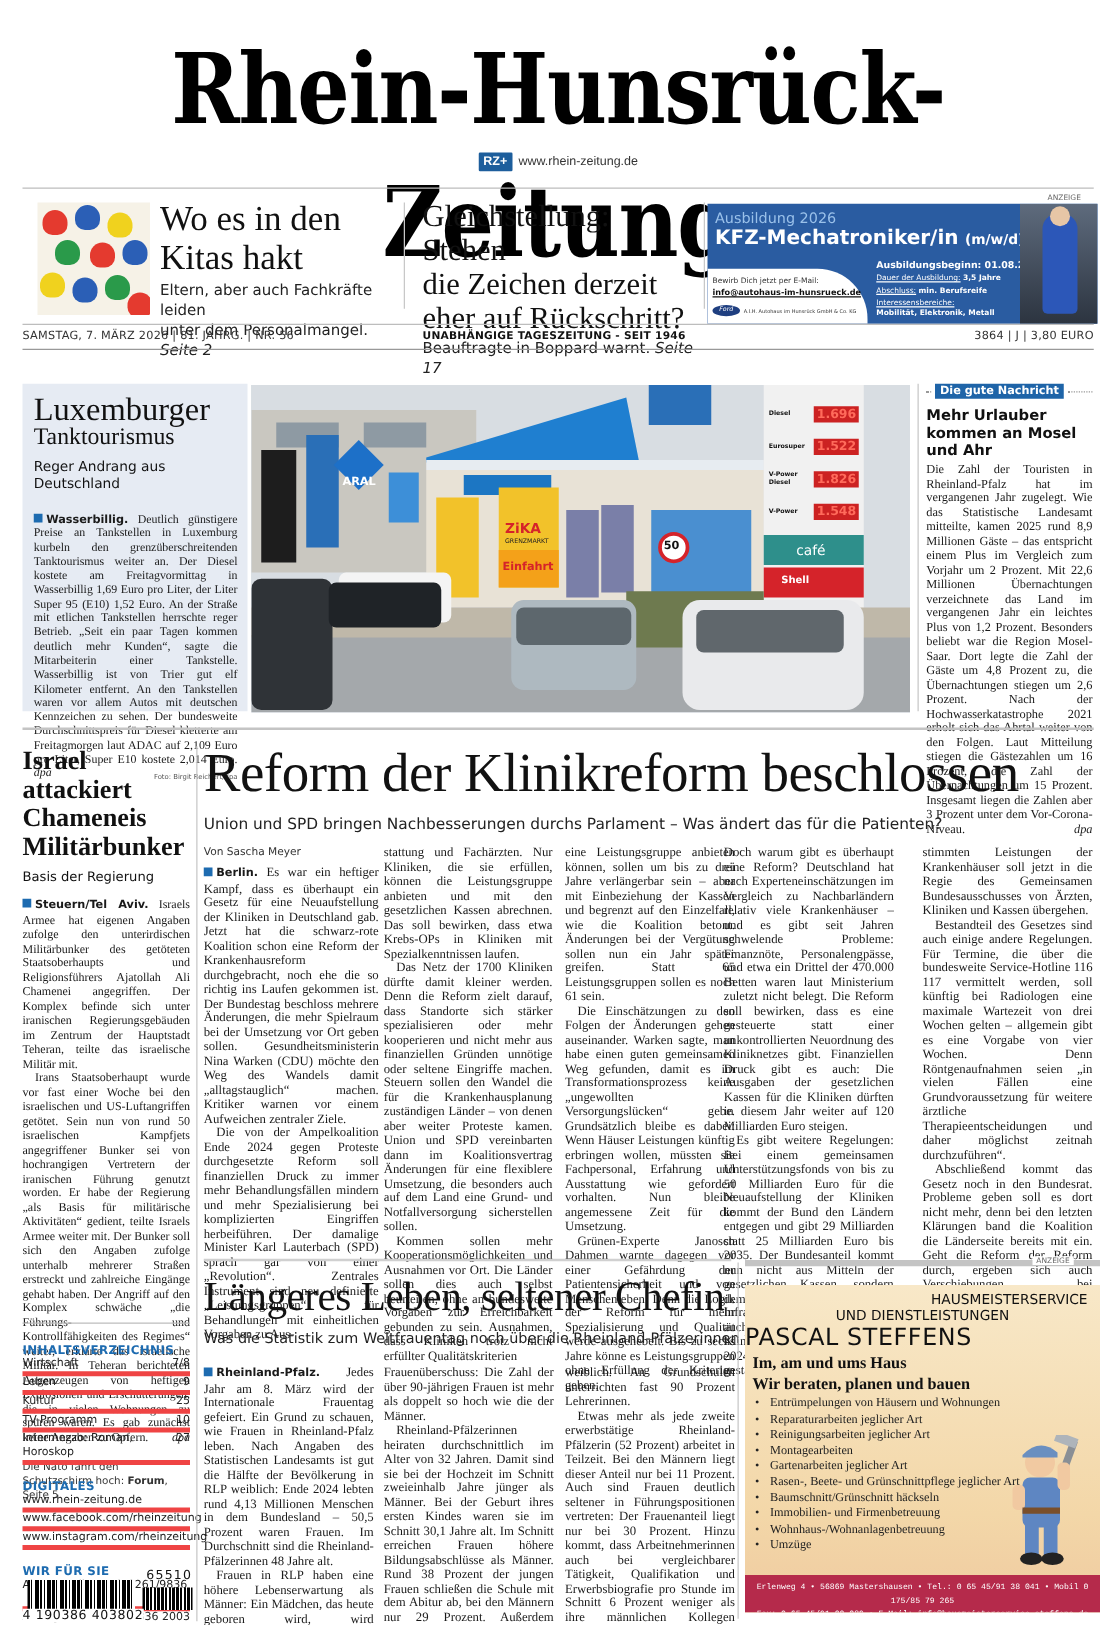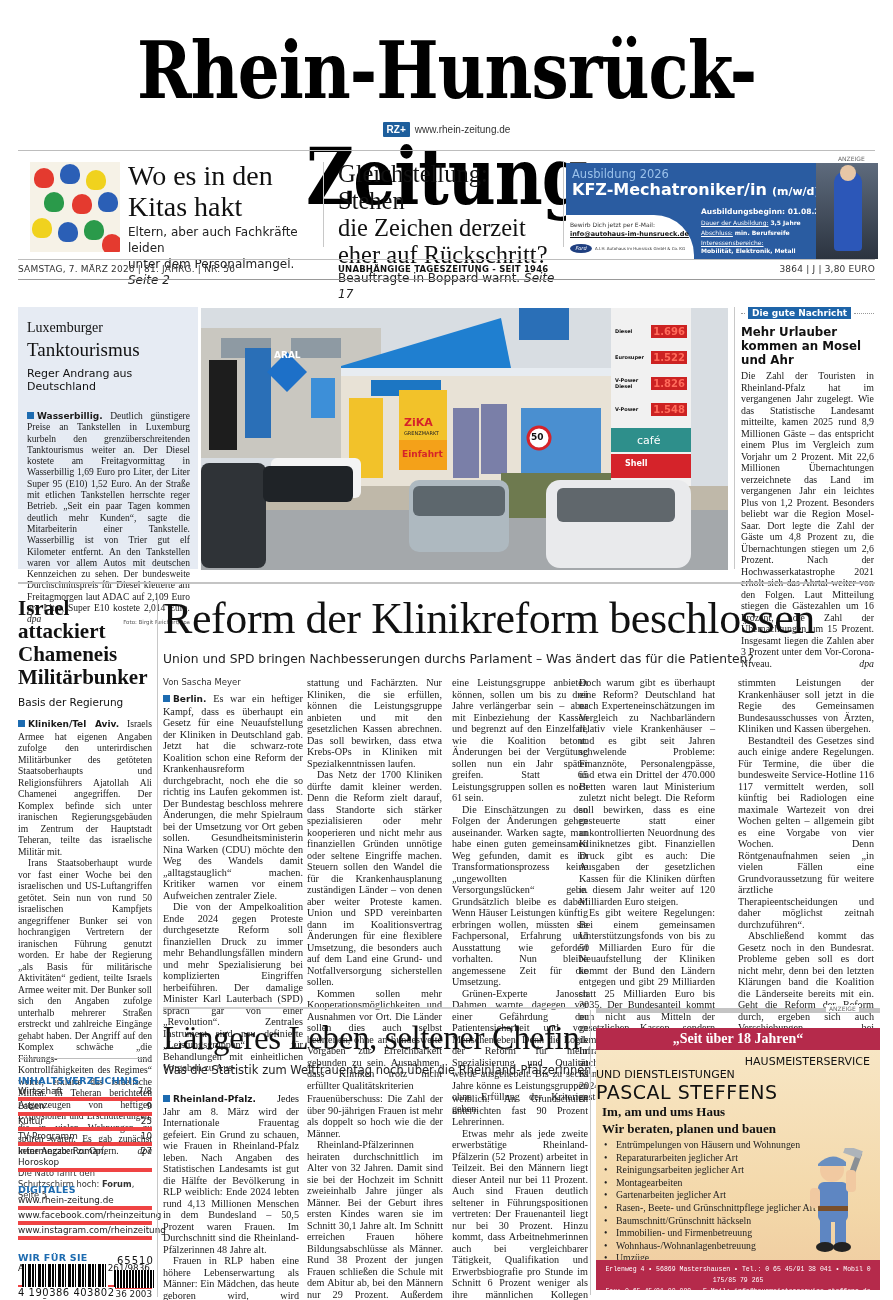--- a/index.html
+++ b/index.html
@@ -121,21 +121,21 @@
 </div>
 
 <div class="rule" style="left:18px;top:259px;width:857px"></div>
 <div class="abs dateline" style="left:18px;top:264px">SAMSTAG, 7. MÄRZ 2026 | 81. JAHRG. | NR. 56</div>
 <div class="abs dateline" style="left:338px;top:264px;font-weight:bold;color:#111;font-size:8.5px">UNABHÄNGIGE TAGESZEITUNG - SEIT 1946</div>
 <div class="abs dateline" style="right:18px;top:264px">3864 | J | 3,80 EURO</div>
 <div class="rule" style="left:18px;top:279px;width:857px;background:#999"></div>
 
 <div id="lux" class="abs">
   <div style="padding:10px 8px 0 9px">
-    <div class="serif" style="font-size:14px;line-height:22px">Luxemburger</div>
+    <div class="serif" style="font-size:26px;line-height:22px">Luxemburger</div>
     <div class="serif" style="font-size:19px;line-height:22px">Tanktourismus</div>
     <div class="sans" style="font-size:11px;margin-top:6px;margin-bottom:18px">Reger Andrang aus Deutschland</div>
     <div class="body" style="font-size:9.5px;line-height:11.3px">
       <span class="kick"></span><b class="loc">Wasserbillig.</b> <span>Deutlich günstigere Preise an Tankstellen in Luxemburg kurbeln den grenzüberschreitenden Tanktourismus weiter an. Der Diesel kostete am Freitagvormittag in Wasserbillig 1,69 Euro pro Liter, der Liter Super 95 (E10) 1,52 Euro. An der Straße mit etlichen Tankstellen herrschte reger Betrieb. „Seit ein paar Tagen kommen deutlich mehr Kunden“, sagte die Mitarbeiterin einer Tankstelle. Wasserbillig ist von Trier gut elf Kilometer entfernt. An den Tankstellen waren vor allem Autos mit deutschen Kennzeichen zu sehen. Der bundesweite Durchschnittspreis für Diesel kletterte am Freitagmorgen laut ADAC auf 2,109 Euro pro Liter, Super E10 kostete 2,014 Euro.</span>
       <i>dpa</i>
       <span class="sans" style="font-size:5.5px;color:#555;float:right;margin-top:3px">Foto: Birgit Reichert/dpa</span>
     </div>
   </div>
 </div>
 
@@ -168,21 +168,21 @@
     <rect x="0" y="178" width="527" height="24" fill="#bfb8a9"></rect>
     <rect x="300" y="165" width="110" height="45" fill="#6e7a4f"></rect>
     <rect x="0" y="155" width="65" height="105" rx="8" fill="#2f3337"></rect>
     <rect x="70" y="150" width="90" height="40" rx="6" fill="#f4f4f4"></rect>
     <rect x="62" y="158" width="90" height="36" rx="6" fill="#1f2327"></rect>
     <rect x="208" y="172" width="100" height="72" rx="10" fill="#aeb9c0"></rect>
     <rect x="212" y="178" width="92" height="30" rx="6" fill="#5d676d"></rect>
     <rect x="345" y="172" width="145" height="88" rx="14" fill="#e9eaec"></rect>
     <rect x="356" y="180" width="118" height="34" rx="6" fill="#60676c"></rect>
   </svg>
-  <div class="abs sans" style="left:73px;top:42px;color:#fff;font-weight:bold;font-size:9px">ARAL</div>
+  <div class="abs sans" style="left:73px;top:73px;color:#fff;font-weight:bold;font-size:9px">ARAL</div>
   <div class="abs sans" style="left:203px;top:108px;color:#d5232a;font-weight:bold;font-size:11px">ZiKA</div>
   <div class="abs sans" style="left:203px;top:122px;color:#222;font-size:5px">GRENZMARKT</div>
   <div class="abs sans" style="left:201px;top:141px;color:#d5232a;font-weight:bold;font-size:9px">Einfahrt</div>
   <div class="abs sans" style="left:330px;top:124px;color:#111;font-weight:bold;font-size:9px">50</div>
   <div class="abs sans" style="left:436px;top:126px;color:#fff;font-size:11px">café</div>
   <div class="abs sans" style="left:424px;top:151px;color:#fff;font-weight:bold;font-size:8px">Shell</div>
   <div class="abs" style="left:414px;top:10px;width:72px">
     <div style="display:flex;justify-content:space-between;align-items:center;height:26px">
         <span class="sans" style="font-size:5px;font-weight:bold">Diesel</span>
         <span class="sans" style="background:#c22;color:#ff6b5b;font-weight:bold;font-size:10px;padding:1px 2px">1.696</span>
@@ -212,21 +212,21 @@
   <div class="body" style="font-size:9.9px;line-height:11.5px"><span>Die Zahl der Touristen in Rheinland-Pfalz hat im vergangenen Jahr zugelegt. Wie das Statistische Landesamt mitteilte, kamen 2025 rund 8,9 Millionen Gäste – das entspricht einem Plus im Vergleich zum Vorjahr um 2 Prozent. Mit 22,6 Millionen Übernachtungen verzeichnete das Land im vergangenen Jahr ein leichtes Plus von 1,2 Prozent. Besonders beliebt war die Region Mosel-Saar. Dort legte die Zahl der Gäste um 4,8 Prozent zu, die Übernachtungen stiegen um 2,6 Prozent. Nach der Hochwasserkatastrophe 2021 erholt sich das Ahrtal weiter von den Folgen. Laut Mitteilung stiegen die Gästezahlen um 16 Prozent, die Zahl der Übernachtungen um 15 Prozent. Insgesamt liegen die Zahlen aber 3 Prozent unter dem Vor-Corona-Niveau.</span> <i style="float:right">dpa</i></div>
 </div>
 <div class="rule" style="left:18px;top:582px;width:857px;height:2px;background:#c4c4c4"></div>
 
 <div class="abs" style="left:18px;top:597px;width:134px">
   <div class="sidebar-h">Israel attackiert</div>
   <div class="sidebar-h">Chameneis</div>
   <div class="sidebar-h">Militärbunker</div>
   <div class="sans" style="font-size:10.5px;margin:7px 0 10px">Basis der Regierung</div>
   <div class="body" style="font-size:9.6px;line-height:11.5px">
-    <p><span class="kick"></span><b class="loc">Kliniken/Tel Aviv.</b> <span>Israels Armee hat eigenen Angaben zufolge den unterirdischen Militärbunker des getöteten Staatsoberhaupts und Religionsführers Ajatollah Ali Chamenei angegriffen. Der Komplex befinde sich unter iranischen Regierungsgebäuden im Zentrum der Hauptstadt Teheran, teilte das israelische Militär mit.</span></p>
+    <p><span class="kick"></span><b class="loc">Steuern/Tel Aviv.</b> <span>Israels Armee hat eigenen Angaben zufolge den unterirdischen Militärbunker des getöteten Staatsoberhaupts und Religionsführers Ajatollah Ali Chamenei angegriffen. Der Komplex befinde sich unter iranischen Regierungsgebäuden im Zentrum der Hauptstadt Teheran, teilte das israelische Militär mit.</span></p>
     <p><span>Irans Staatsoberhaupt wurde vor fast einer Woche bei den israelischen und US-Luftangriffen getötet. Sein nun von rund 50 israelischen Kampfjets angegriffener Bunker sei von hochrangigen Vertretern der iranischen Führung genutzt worden. Er habe der Regierung „als Basis für militärische Aktivitäten“ gedient, teilte Israels Armee weiter mit. Der Bunker soll sich den Angaben zufolge unterhalb mehrerer Straßen erstreckt und zahlreiche Eingänge gehabt haben. Der Angriff auf den Komplex schwäche „die Führungs- und Kontrollfähigkeiten des Regimes“ weiter, erklärte das israelische Militär. In Teheran berichteten Augenzeugen von heftigen Explosionen und Erschütterungen, die in vielen Wohnungen zu spüren waren. Es gab zunächst keine Angaben zu Opfern.</span> <i style="float:right">dpa</i></p>
   </div>
   <div class="sans" style="font-size:8.3px;line-height:11px;color:#333;margin-top:12px">
     <span>Die Nato fährt den Schutzschirm hoch:</span> <b>Forum</b><span>, Seite 5</span>
   </div>
 </div>
 <div class="rule" style="left:18px;top:1058px;width:134px"></div>
 
 <div class="abs" style="left:18px;top:1075px;width:134px">
   <div class="sec-h">INHALTSVERZEICHNIS</div>
@@ -318,23 +318,22 @@
 <div class="col body" style="left:452px;top:1093px;width:136px">
   <p><span>weiblich. An Grundschulen unterrichten fast 90 Prozent Lehrerinnen.</span></p>
   <p><span>Etwas mehr als jede zweite erwerbstätige Rheinland-Pfälzerin (52 Prozent) arbeitet in Teilzeit. Bei den Männern liegt dieser Anteil nur bei 11 Prozent. Auch sind Frauen deutlich seltener in Führungspositionen vertreten: Der Frauenanteil liegt nur bei 30 Prozent. Hinzu kommt, dass Arbeitnehmerinnen auch bei vergleichbarer Tätigkeit, Qualifikation und Erwerbsbiografie pro Stunde im Schnitt 6 Prozent weniger als ihre männlichen Kollegen verdienten.</span> </p>
 
 </div>
 <div class="vrule" style="left:590px;top:1010px;height:285px"></div>
 
 <div class="abs" style="left:596px;top:1008px;width:284px;height:5px;background:#c4c4c4"></div>
 <div class="abs sans" style="left:826px;top:1005px;font-size:6px;color:#666;background:#fff;padding:0 3px">ANZEIGE</div>
 <div id="ad2" class="abs">
-  <div class="bar">„Seit über 18 Jahren“</div>
   <div class="sans" style="text-align:right;padding-right:10px;font-size:11px;line-height:13px;margin-top:5px;color:#111">HAUSMEISTERSERVICE</div>
-  <div class="sans" style="text-align:left;font-size:11px;line-height:13px;color:#111">UND DIENSTLEISTUNGEN</div>
+  <div class="sans" style="text-align:center;font-size:11px;line-height:13px;color:#111">UND DIENSTLEISTUNGEN</div>
   <div class="sans" style="text-align:left;font-size:19px;line-height:22px;color:#111;letter-spacing:0.5px">PASCAL STEFFENS</div>
   <div class="serif" style="font-weight:bold;font-size:13px;line-height:17px;padding-left:6px">Im, am und ums Haus</div>
   <div class="serif" style="font-weight:bold;font-size:13px;line-height:17px;padding-left:6px;margin-bottom:2px">Wir beraten, planen und bauen</div>
   <ul>
     <li>Entrümpelungen von Häusern und Wohnungen</li>
     <li>Reparaturarbeiten jeglicher Art</li>
     <li>Reinigungsarbeiten jeglicher Art</li>
     <li>Montagearbeiten</li>
     <li>Gartenarbeiten jeglicher Art</li>
     <li>Rasen-, Beete- und Grünschnittpflege jeglicher Art</li>

